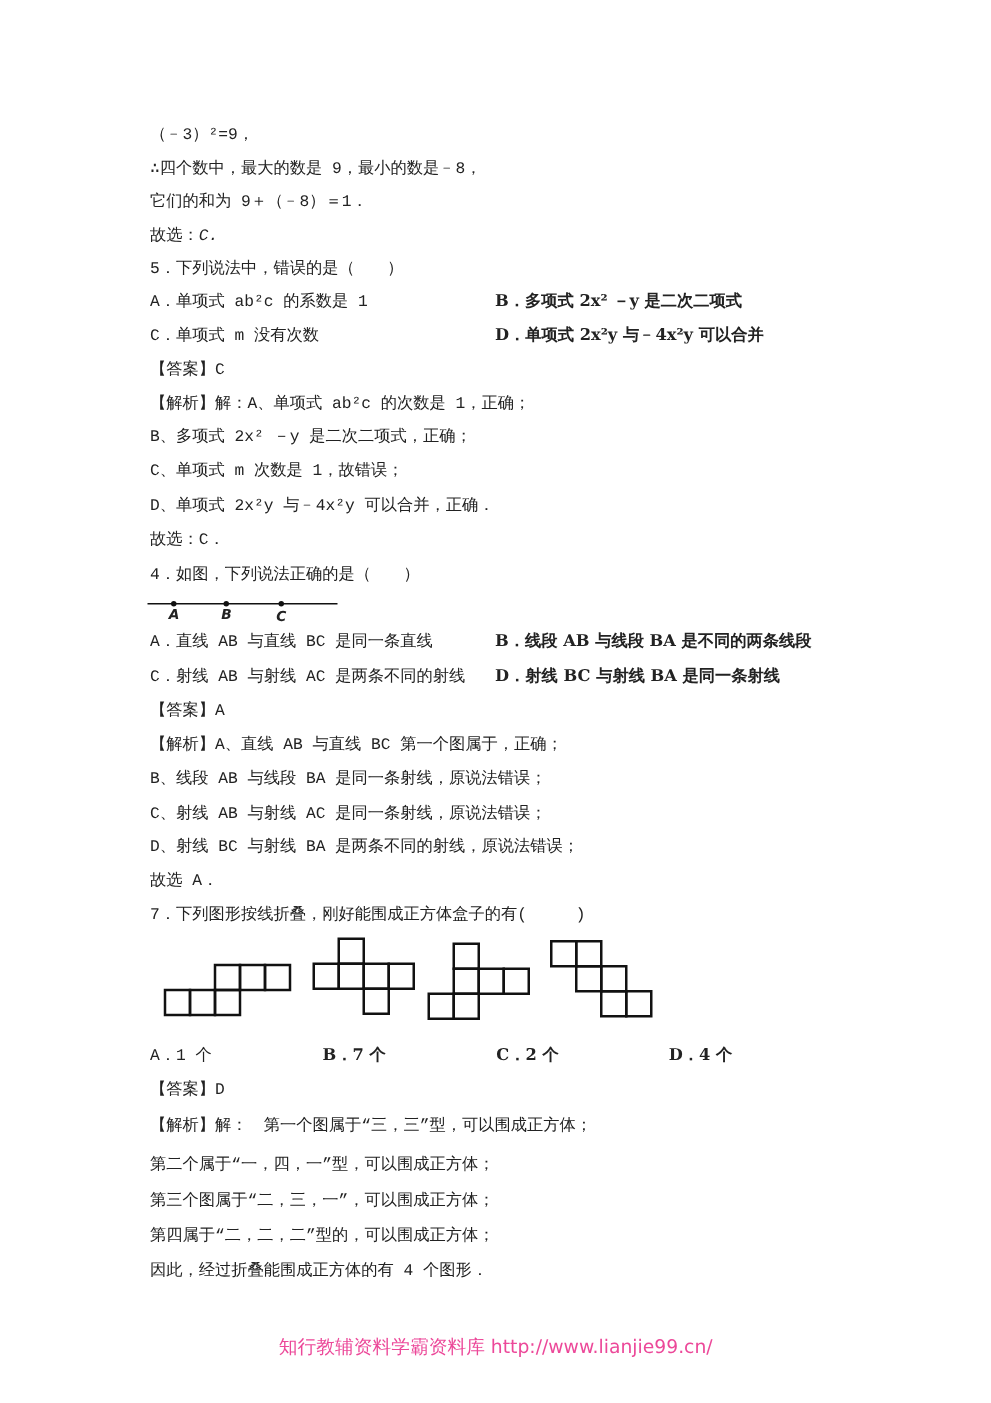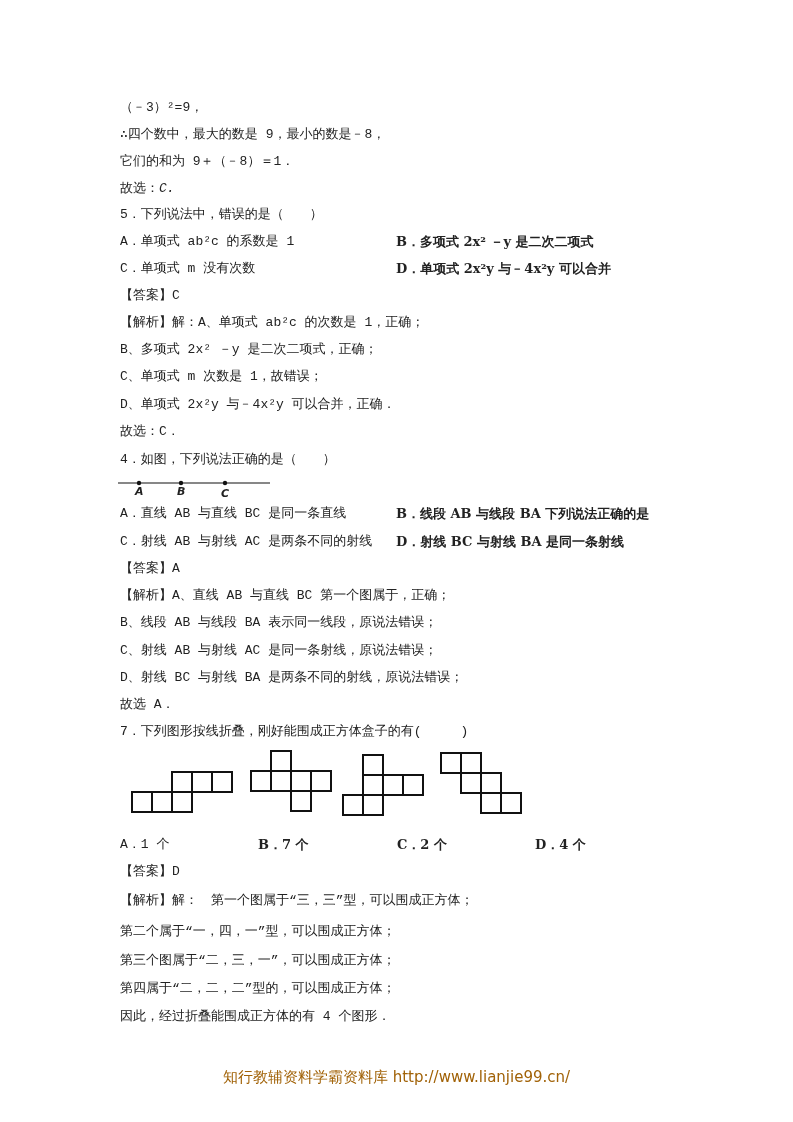--- a/index.html
+++ b/index.html
@@ -2,21 +2,21 @@
 <html><head>
 <meta charset="utf-8">
 <style>
   html, body { margin:0; padding:0; background:#ffffff; }
   body { width:793px; height:1122px; position:relative; overflow:hidden;
          font-family:"DejaVu Serif","Liberation Serif",serif; color:#222; font-size:13px; }
   .line { position:absolute; left:120px; white-space:nowrap; line-height:18px;font-family:Liberation Mono, monospace; }
   .col2 { position:absolute; white-space:nowrap; line-height:18px;font-weight:bold; }
   i, .it { font-style:italic; }
   .footer { position:absolute; top:1068px; left:0; width:793px; text-align:center;
-            font-family:"DejaVu Sans","Liberation Sans",sans-serif; font-size:15px; color:#a16207; }
+            font-family:"DejaVu Sans","Liberation Sans",sans-serif; font-size:15px; color:#ec4899; }
   svg { position:absolute; overflow:visible; }
 </style>
 </head>
 <body>
 
 <div class="line" style="top:99px">（﹣3）²=9，</div>
 <div class="line" style="top:126px">∴四个数中，最大的数是 9，最小的数是﹣8，</div>
 <div class="line" style="top:153px">它们的和为 9＋（﹣8）＝1．</div>
 <div class="line" style="top:180px">
   <span>故选：</span><span class="it">C.</span>
@@ -39,26 +39,26 @@
   <line x1="0" y1="9" x2="152" y2="9" stroke="#111" stroke-width="1.2"></line>
   <circle cx="21" cy="9" r="2.2" fill="#111"></circle>
   <circle cx="63" cy="9" r="2.2" fill="#111"></circle>
   <circle cx="107" cy="9" r="2.2" fill="#111"></circle>
 </svg>
 <div class="col2 it" style="top:483px; left:135px; font-size:11px; font-family:'DejaVu Sans',sans-serif">A</div>
 <div class="col2 it" style="top:483px; left:177px; font-size:11px; font-family:'DejaVu Sans',sans-serif">B</div>
 <div class="col2 it" style="top:485px; left:221px; font-size:11px; font-family:'DejaVu Sans',sans-serif">C</div>
 
 <div class="line" style="top:505px">A．直线 AB 与直线 BC 是同一条直线</div>
-<div class="col2" style="top:505px; left:396px">B．线段 AB 与线段 BA 下列说法正确的是</div>
+<div class="col2" style="top:505px; left:396px">B．线段 AB 与线段 BA 是不同的两条线段</div>
 <div class="line" style="top:533px">C．射线 AB 与射线 AC 是两条不同的射线</div>
 <div class="col2" style="top:533px; left:396px">D．射线 BC 与射线 BA 是同一条射线</div>
 <div class="line" style="top:560px">【答案】A</div>
 <div class="line" style="top:587px">【解析】A、直线 AB 与直线 BC 第一个图属于，正确；</div>
-<div class="line" style="top:614px">B、线段 AB 与线段 BA 表示同一线段，原说法错误；</div>
+<div class="line" style="top:614px">B、线段 AB 与线段 BA 是同一条射线，原说法错误；</div>
 <div class="line" style="top:642px">C、射线 AB 与射线 AC 是同一条射线，原说法错误；</div>
 <div class="line" style="top:669px">D、射线 BC 与射线 BA 是两条不同的射线，原说法错误；</div>
 <div class="line" style="top:696px">故选 A．</div>
 
 <div class="line" style="top:723px">7．下列图形按线折叠，刚好能围成正方体盒子的有(　　　)</div>
 
 <svg style="left:131px; top:772px" width="104" height="42">
   <g fill="none" stroke="#111" stroke-width="2">
     <rect x="1" y="20" width="20" height="20"></rect>
     <rect x="21" y="20" width="20" height="20"></rect>

